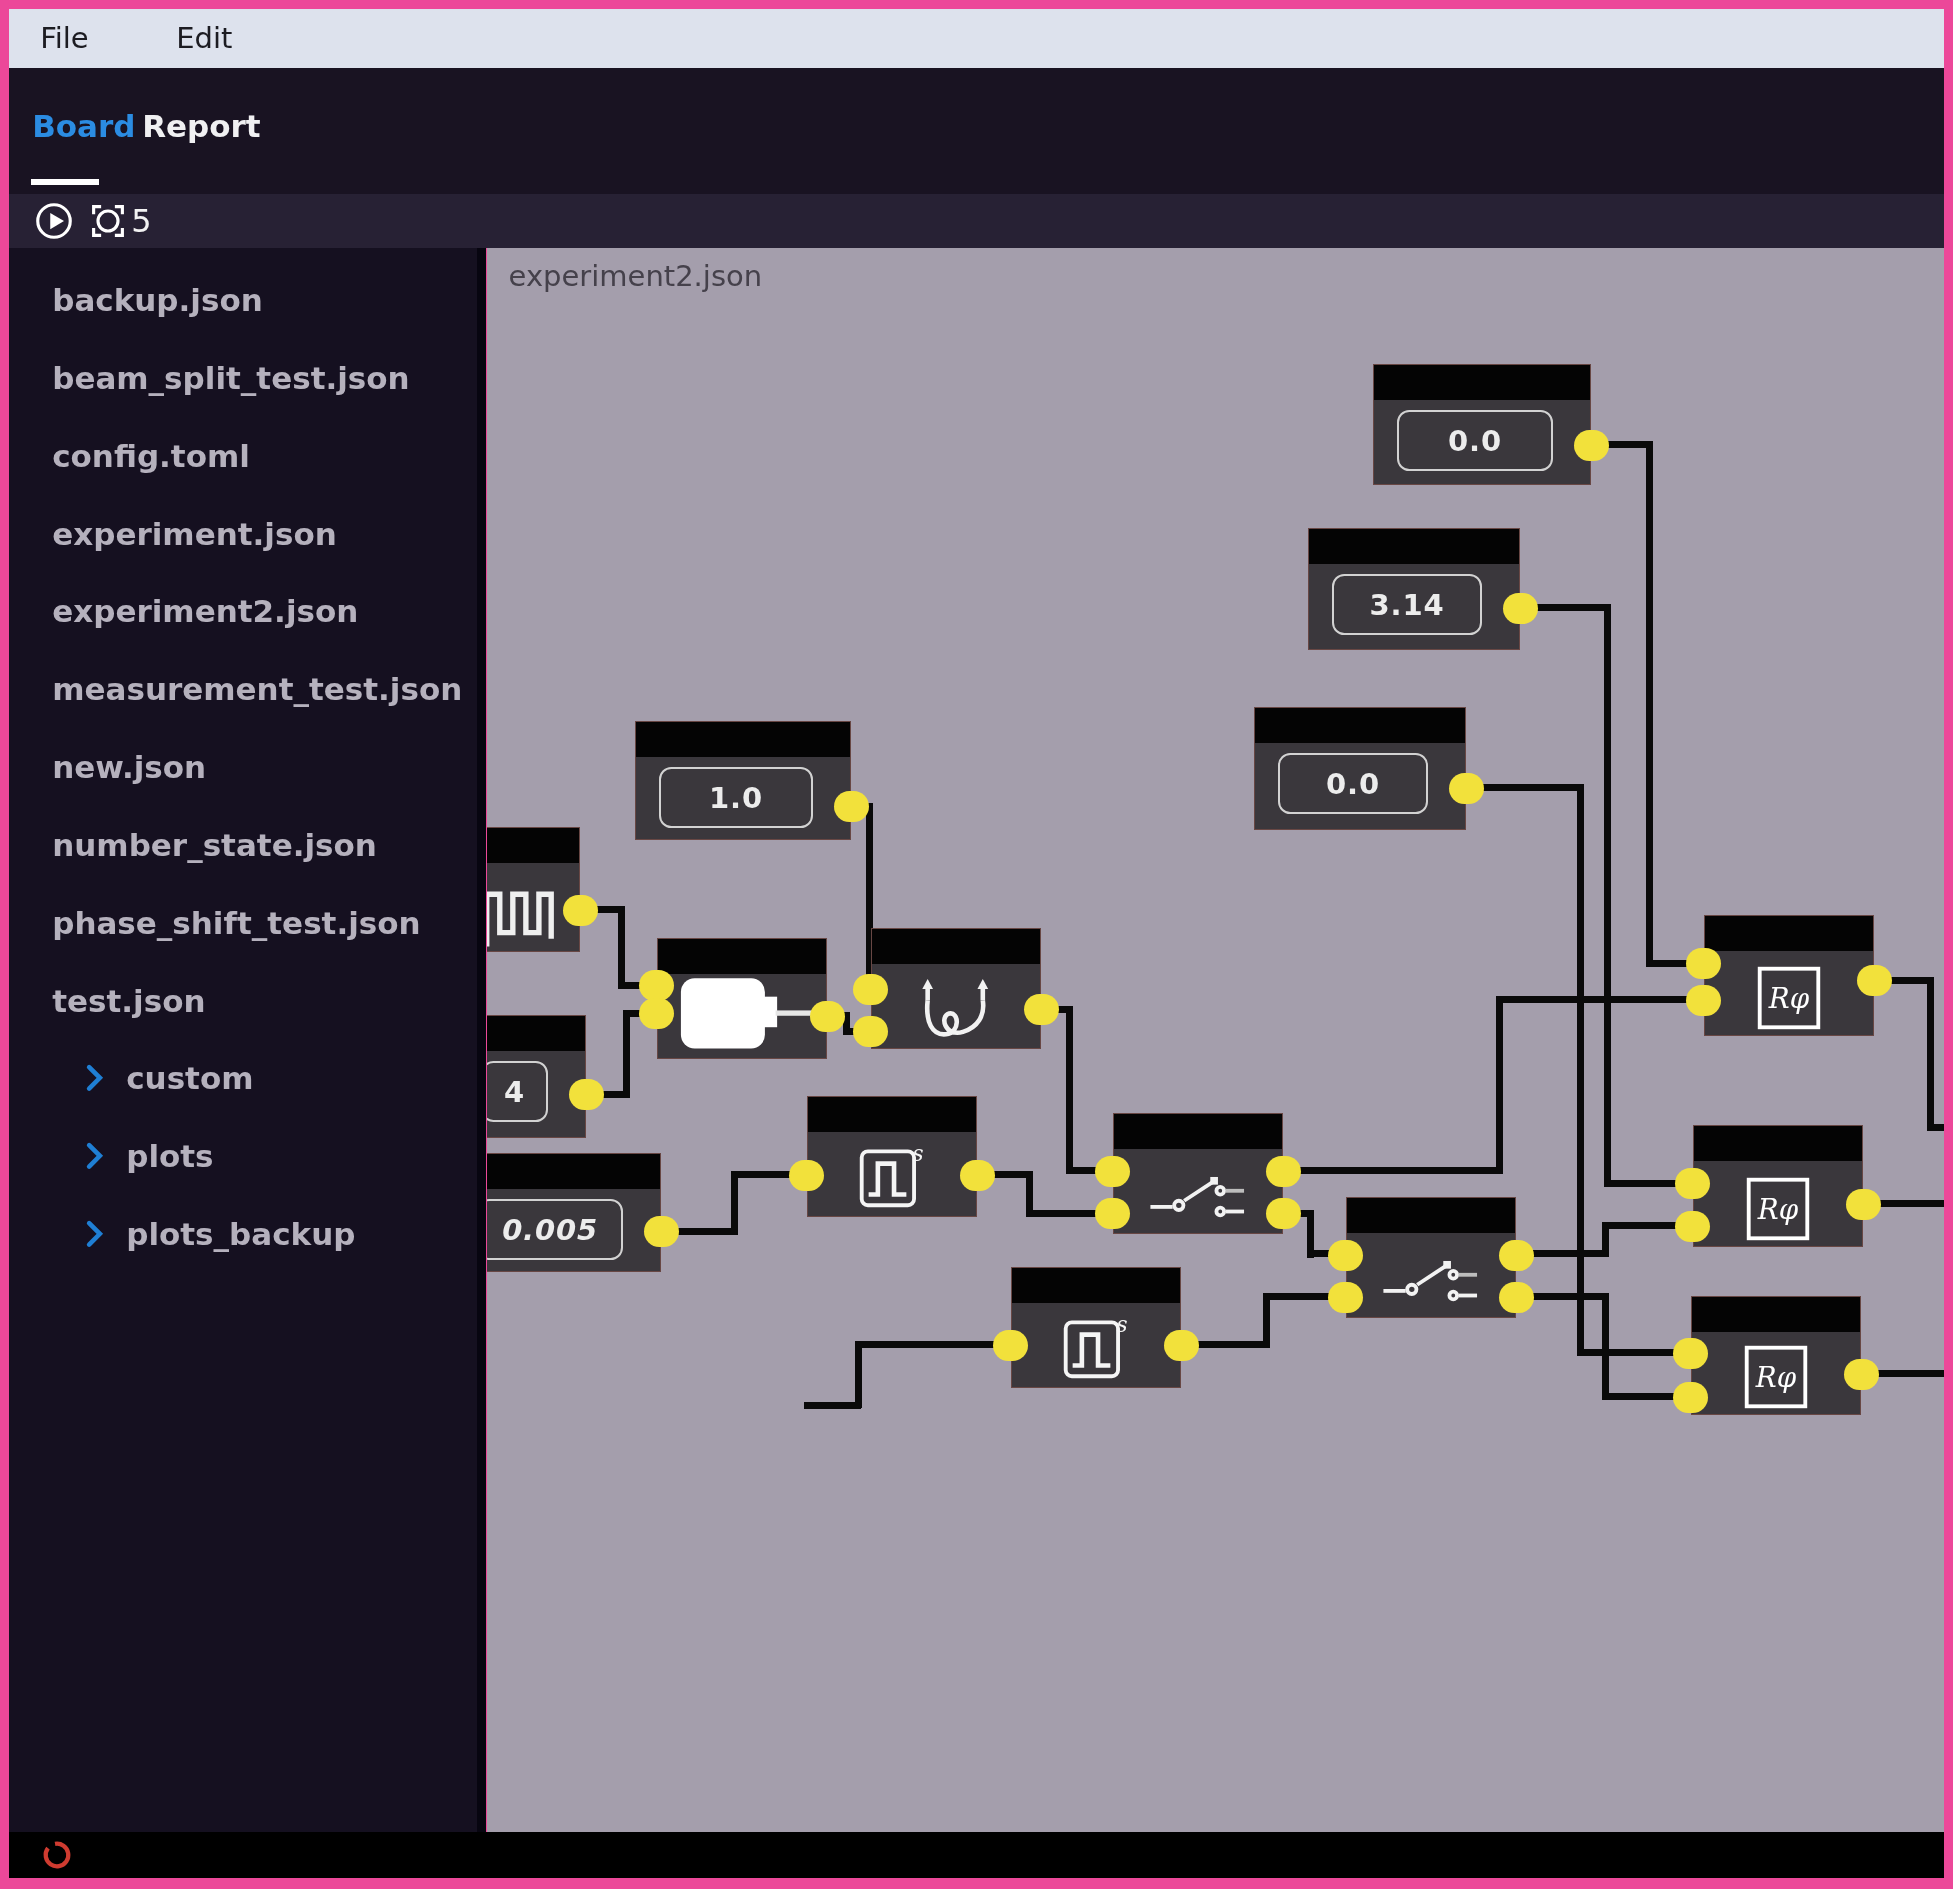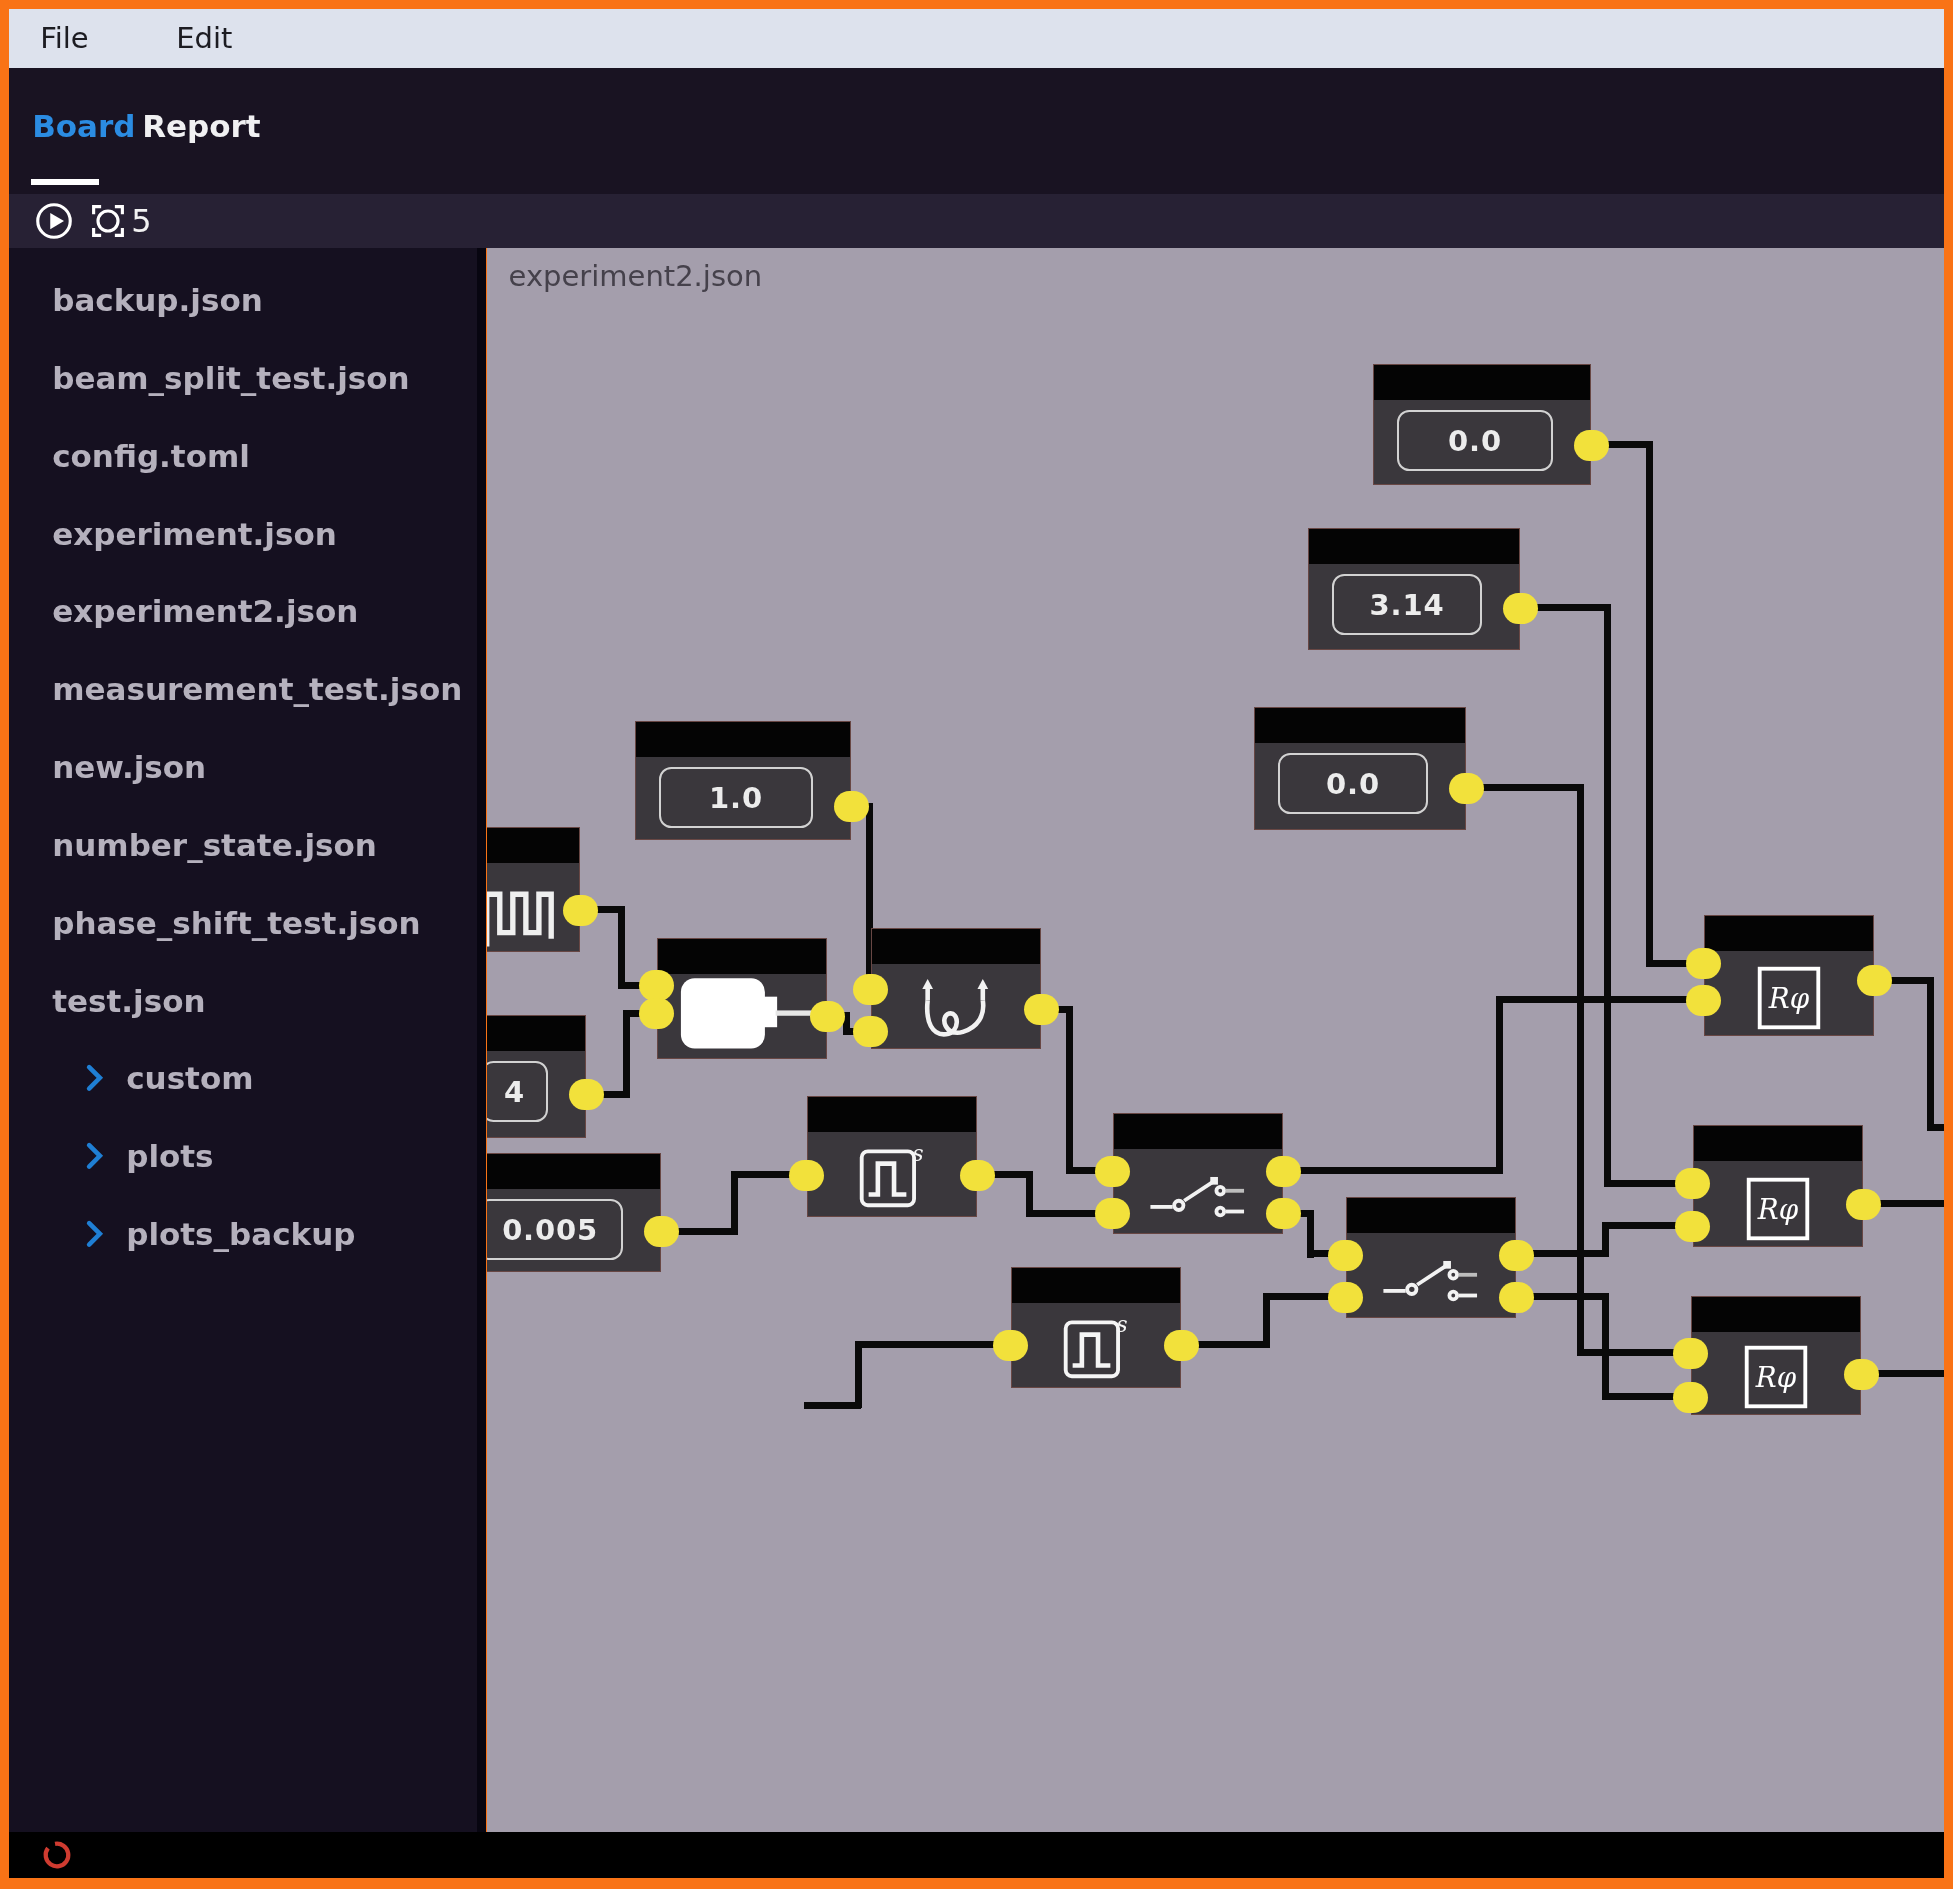--- a/index.html
+++ b/index.html
@@ -1,16 +1,16 @@
 <!DOCTYPE html>
 <html style="font-size:12.3px"><head>
 <meta charset="utf-8">
 <style>
   html,body{margin:0;padding:0;background:#2e2e31;}
-  #app{position:relative;width:1953px;height:1889px;background:#f97316;overflow:hidden;
+  #app{position:relative;width:1953px;height:1889px;background:#ec4899;overflow:hidden;
        font-family:"DejaVu Sans","Liberation Sans",sans-serif;}
   
   #menubar{position:absolute;left:9.2px;top:9.2px;width:1935px;height:59px;background:#dde2ed;}
   .menu-item{position:absolute;top:0;height:59px;line-height:59px;font-size:29px;color:#1c1c22;cursor:default;}
   #tabbar{position:absolute;left:9.2px;top:68px;width:1935px;height:126px;background:#191322;}
   .tab{position:absolute;top:35px;height:46px;line-height:46px;font-size:31px;font-weight:600;}
   .tab.active{color:#2b8ce2;}
   .tab.inactive{color:#f0f0f2;}
   #tab-underline{position:absolute;left:21.6px;bottom:9.2px;width:68px;height:5.4px;background:#ffffff;}
   #toolbar{position:absolute;left:9.2px;top:194px;width:1935px;height:54px;background:#272134;}
@@ -168,21 +168,21 @@
             <path d="M6 80 L6 12 L23 12 L23 62 L40 62 L40 12 L57 12 L57 62 L74 62 L74 12 L90 12 L90 70"></path>
           </svg>
         </div>
         <div class="port" style="right: -19px; top: 67px;"></div>
       </div>
       <div class="node" style="left: -30px; top: 767px; width: 129px; height: 123px;">
         <div class="node-header"></div>
         <div class="value-box">4</div>
         <div class="port" style="right: -19px; top: 63px;"></div>
       </div>
-      <div class="node" style="left: -34px; top: 905px; width: 208px; height: 119px;">
+      <div class="node" style="left: -34px; top: 905px; width: 208px; height: 119px; font-style: italic;">
         <div class="node-header"></div>
         <div class="value-box">0.005</div>
         <div class="port" style="right: -19px; top: 62px;"></div>
       </div>
       <div class="node" style="left: 170px; top: 690px; width: 170px; height: 121px;">
         <div class="node-header"></div>
         <div class="icon-wrap">
           <svg width="170" height="86" viewBox="0 0 220 112">
             <rect x="30" y="8" width="110" height="92" rx="18" fill="#fff"></rect>
             <rect x="138" y="32" width="18" height="40" fill="#fff"></rect>

